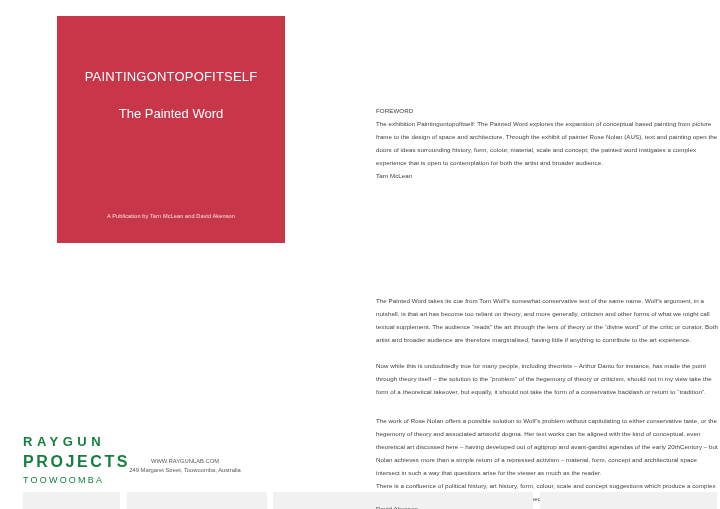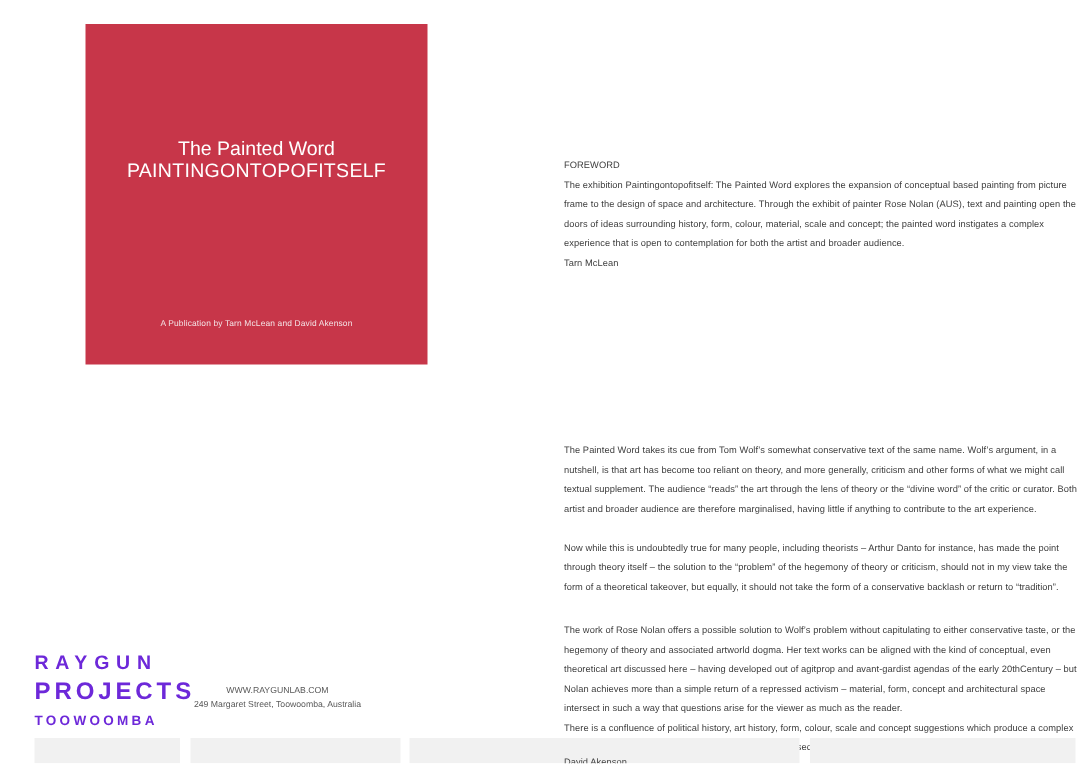--- a/index.html
+++ b/index.html
@@ -65,37 +65,37 @@
   #p2 { top: 359px; }
   #p3 { top: 414px; }
   #p4 { top: 479px; }
   #essay-signature { top: 502px; z-index: 3; }
 
   
   #logo {
     position: absolute;
     left: 23px;
     top: 434px;
-    color: #6d28d9;
+    color: #15803d;
   }
   #logo-line1 {
     font-size: 13px;
     font-weight: bold;
     letter-spacing: 4.5px;
   }
   #logo-line2 {
     margin-top: 4px;
     font-size: 16px;
     font-weight: bold;
     letter-spacing: 2.6px;
   }
   #logo-line3 {
     margin-top: 4px;
     font-size: 9px;
-    font-weight: bold;
+    font-weight: normal;
     letter-spacing: 2.2px;
   }
   #contact {
     position: absolute;
     left: 118px;
     top: 457px;
     width: 134px;
     text-align: center;
     font-size: 5.8px;
     line-height: 8.5px;
@@ -114,22 +114,22 @@
   #shadow2 { left: 127px; width: 140px; }
   #shadow3 { left: 273px; width: 260px; }
   #shadow4 { left: 540px; width: 177px; }
 </style>
 </head>
 <body>
 
 <div id="canvas">
 
   <div id="cover">
+    <div id="cover-title">PAINTINGONTOPOFITSELF</div>
     <div id="cover-subtitle">The Painted Word</div>
-    <div id="cover-title">PAINTINGONTOPOFITSELF</div>
     <div id="cover-byline">A Publication by Tarn McLean and David Akenson</div>
   </div>
 
   <div id="foreword" class="rightcol">
     <div>FOREWORD</div>
     <div>The exhibition Paintingontopofitself: The Painted Word explores the expansion of conceptual based painting from picture frame to the design of space and architecture. Through the exhibit of painter Rose Nolan (AUS), text and painting open the doors of ideas surrounding history, form, colour, material, scale and concept; the painted word instigates a complex experience that is open to contemplation for both the artist and broader audience.</div>
     <div>Tarn McLean</div>
   </div>
 
   <div id="p1" class="rightcol">The Painted Word takes its cue from Tom Wolf’s somewhat conservative text of the same name.  Wolf’s argument, in a nutshell, is that art has become too reliant on theory, and more generally, criticism and other forms of what we might call textual supplement.  The audience “reads” the art through the lens of theory or the “divine word” of the critic or curator. Both artist and broader audience are therefore marginalised, having little if anything to contribute to the art experience.</div>

